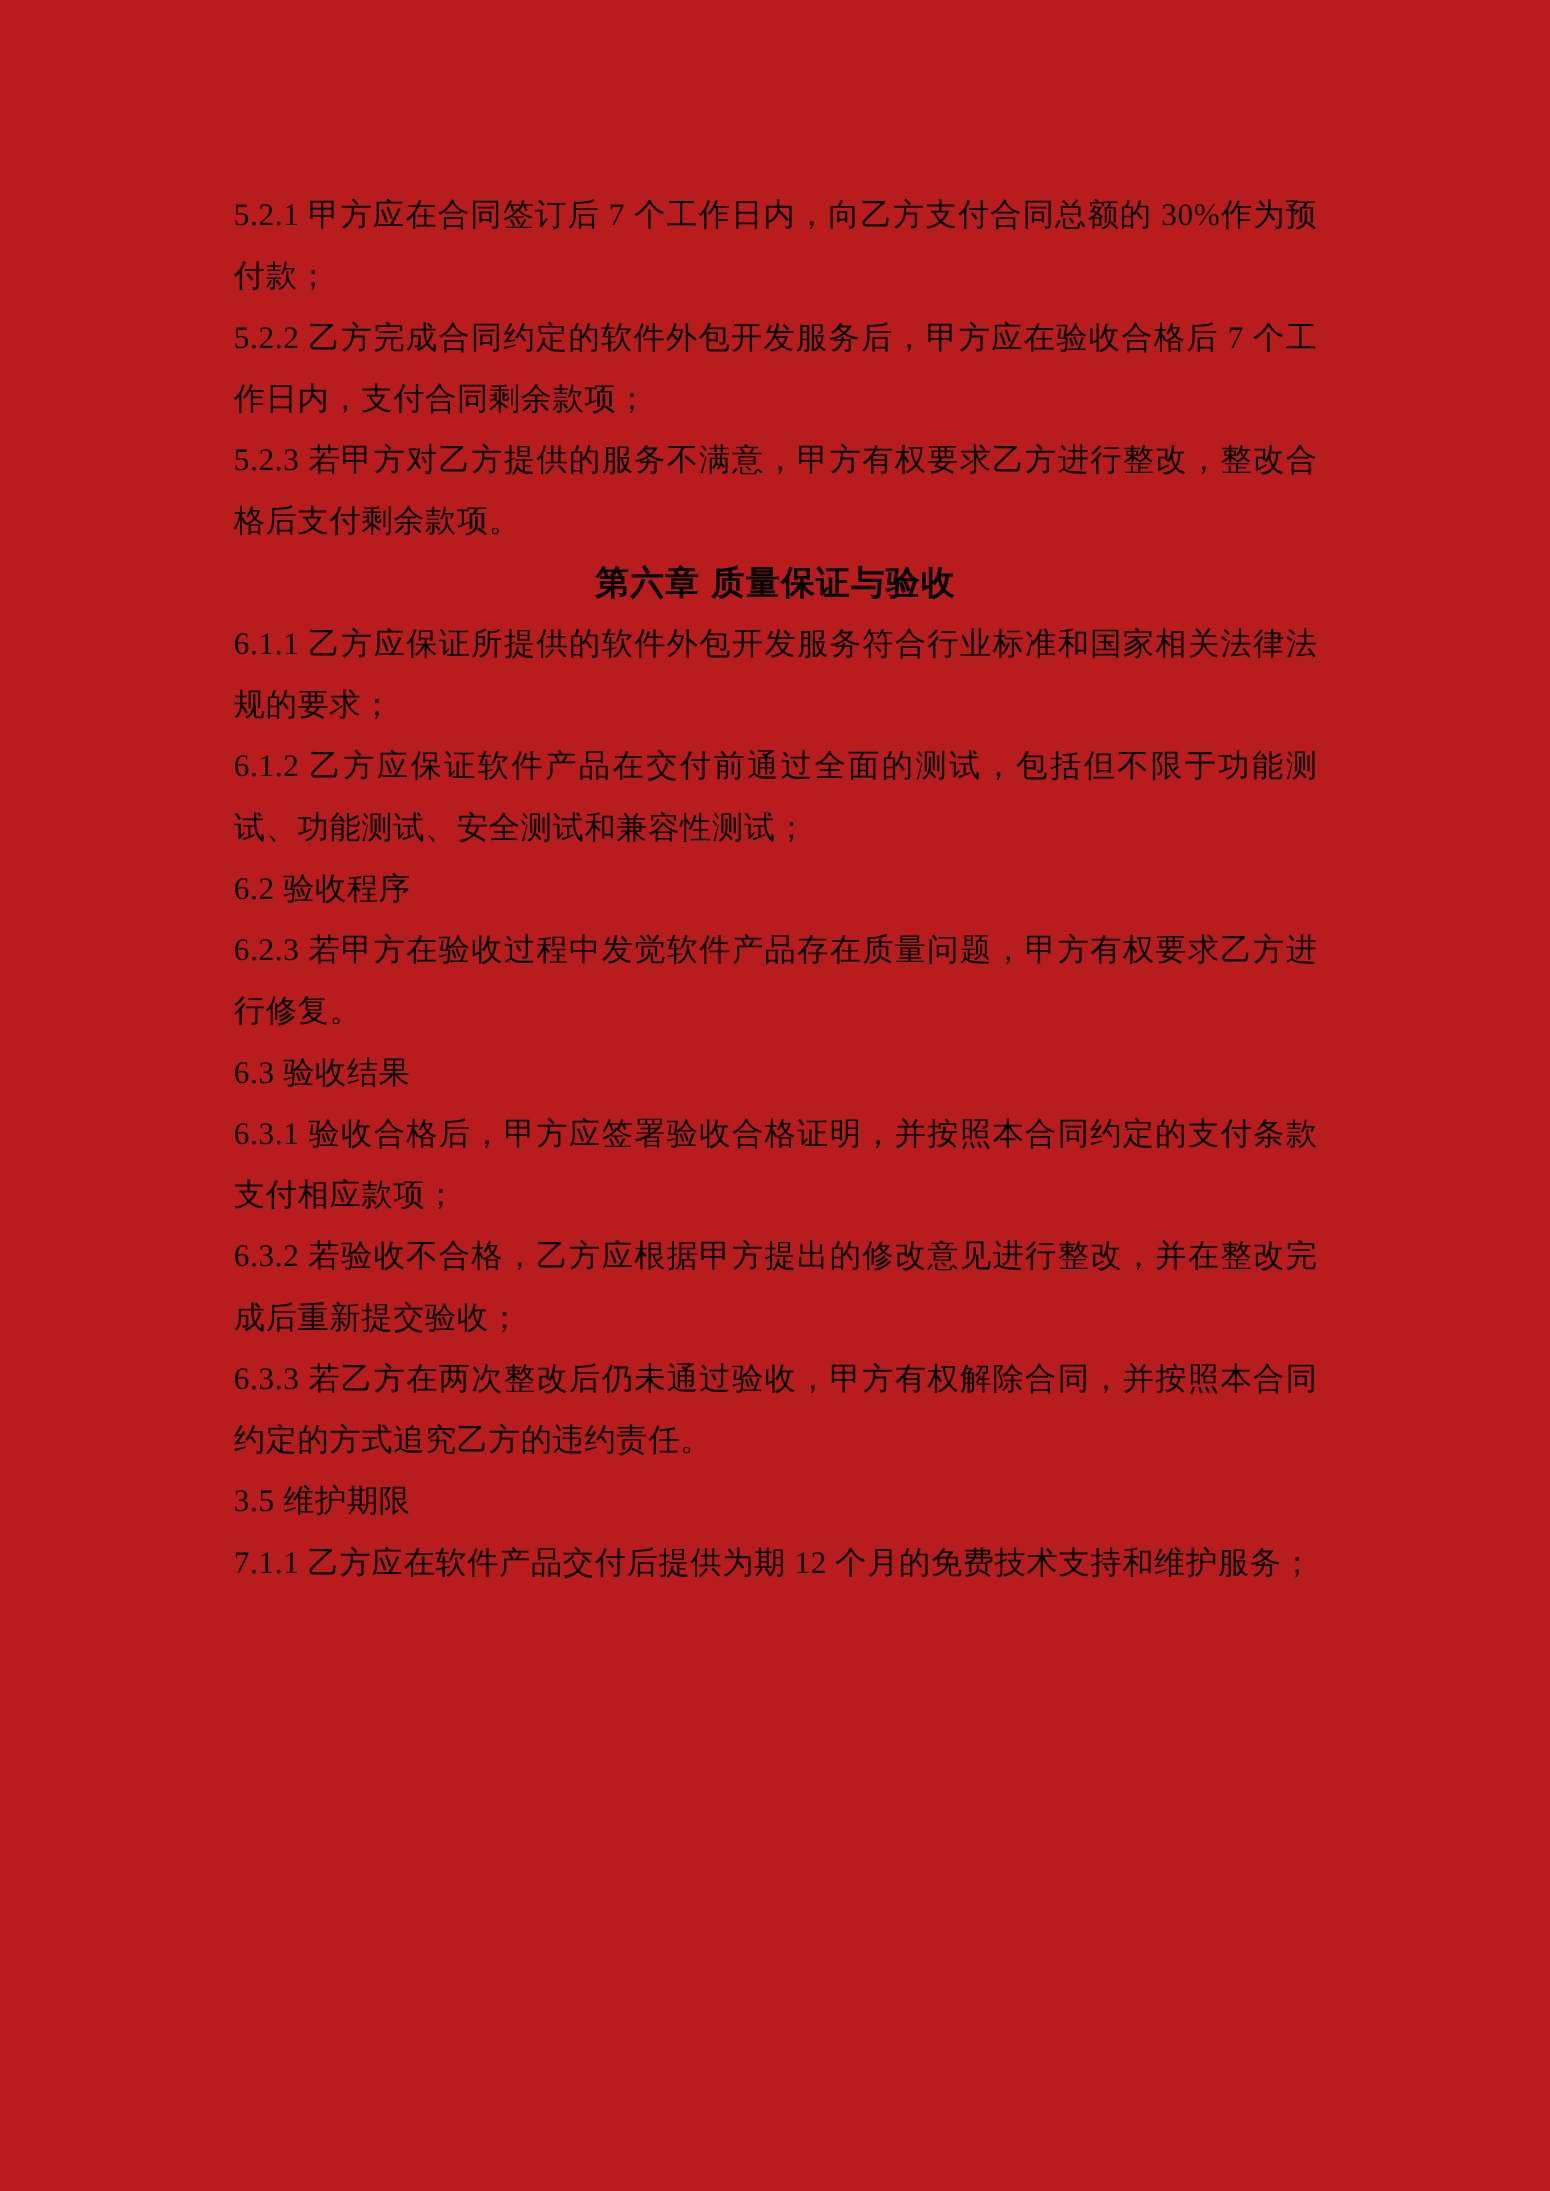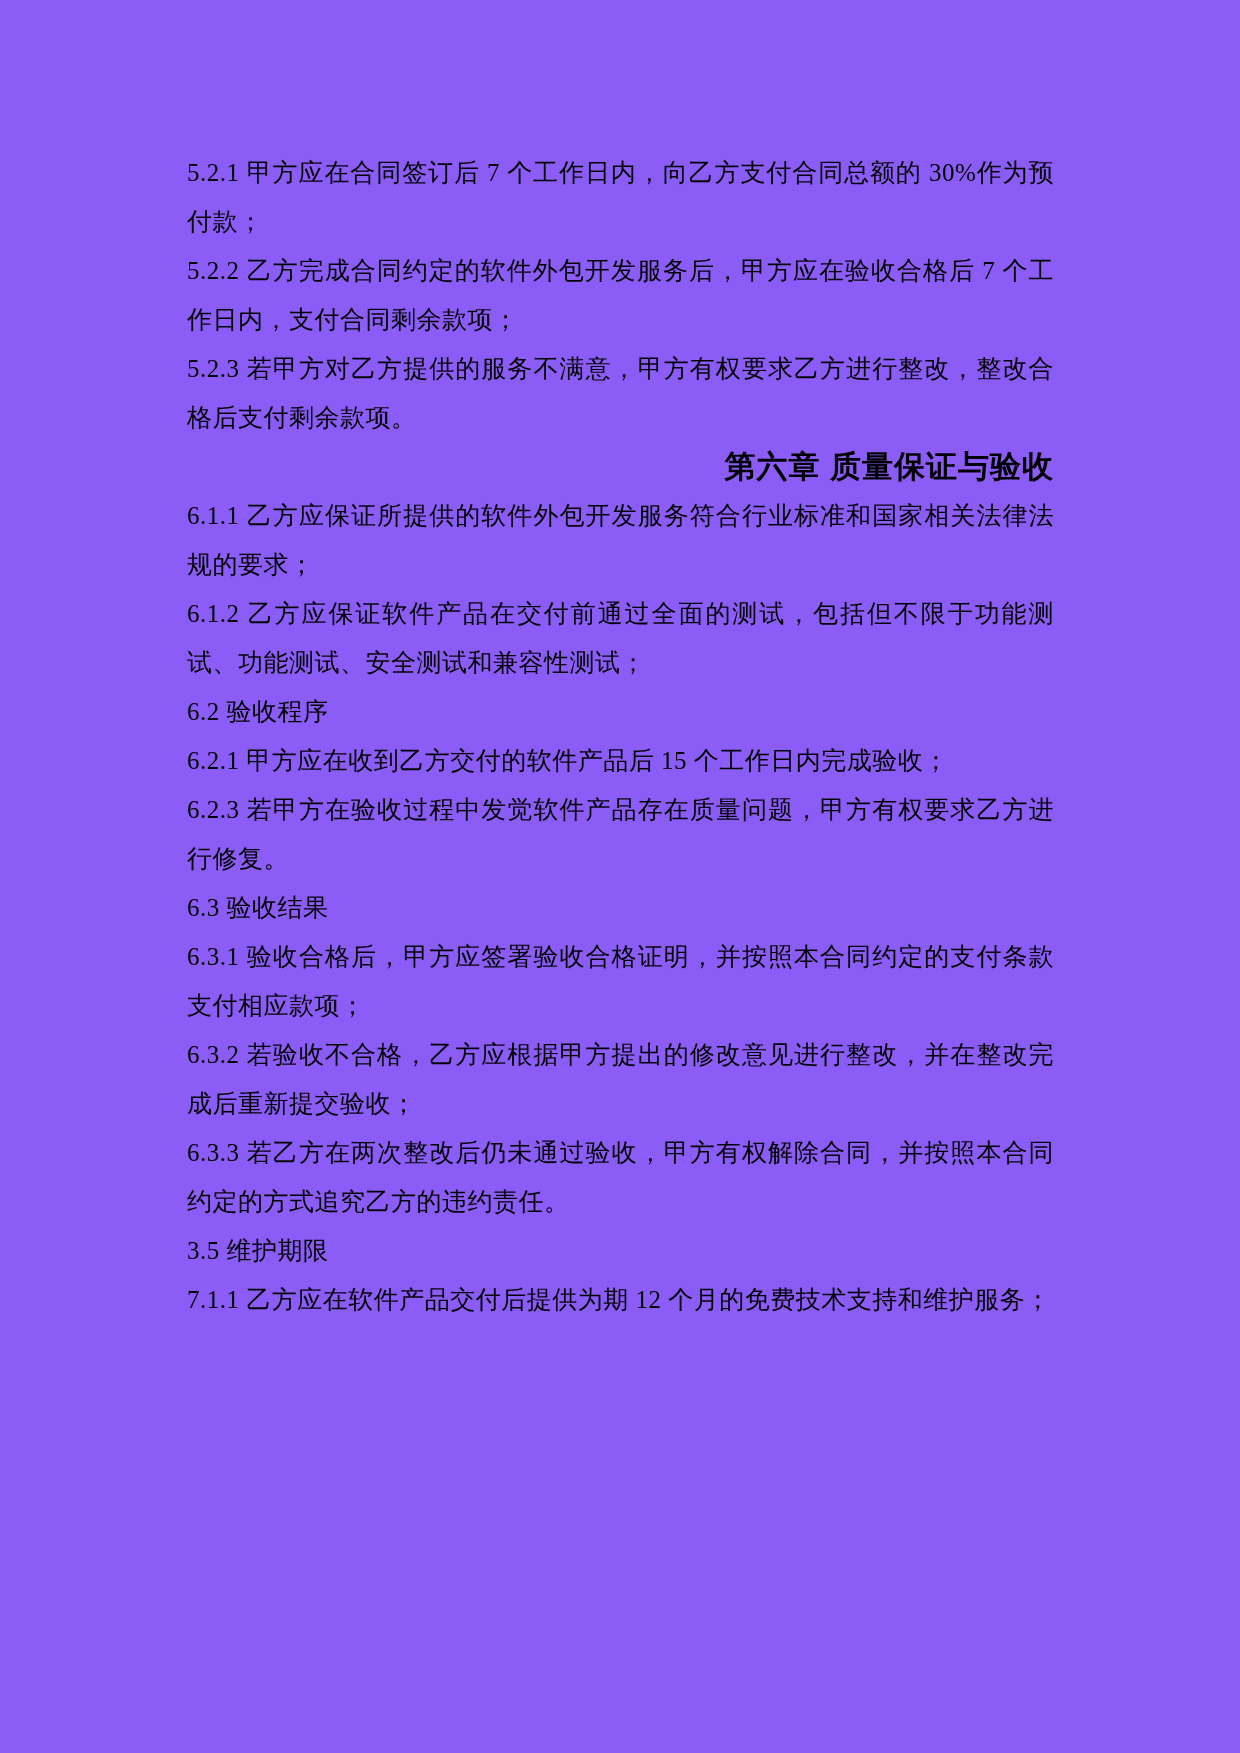--- a/index.html
+++ b/index.html
@@ -4,21 +4,21 @@
 <style>
   html, body {
     margin: 0;
     padding: 0;
     background: #ffffff;
   }
   .page {
     position: relative;
     width: 1240px;
     height: 1753px;
-    background: #8b5cf6;
+    background: #b91c1c;
     overflow: hidden;
     box-sizing: border-box;
     padding: 148px 186px 0 187px;
   }
   .text-block {
     color: #000000;
     font-family: "Liberation Serif", "DejaVu Serif", serif;
     font-size: 25px;
     line-height: 49px;
     letter-spacing: 0.5px;
@@ -26,38 +26,37 @@
     text-justify: inter-ideograph;
     overflow-wrap: break-word;
   }
   .text-block p {
     margin: 0;
     padding: 0;
   }
   .text-block p.chapter-heading {
     font-family: "Liberation Sans", "DejaVu Sans", sans-serif;
     font-weight: bold;
-    font-size: 31px;
+    font-size: 27px;
     letter-spacing: 1px;
-    text-align: right;
+    text-align: center;
   }
 </style>
 </head>
 <body>
 
 <div class="page">
   <div class="text-block" id="content">
       <p class="clause">5.2.1 甲方应在合同签订后 7 个工作日内，向乙方支付合同总额的 30%作为预付款；</p>
       <p class="clause">5.2.2 乙方完成合同约定的软件外包开发服务后，甲方应在验收合格后 7 个工作日内，支付合同剩余款项；</p>
       <p class="clause">5.2.3 若甲方对乙方提供的服务不满意，甲方有权要求乙方进行整改，整改合格后支付剩余款项。</p>
       <p class="chapter-heading">第六章 质量保证与验收</p>
       <p class="clause">6.1.1 乙方应保证所提供的软件外包开发服务符合行业标准和国家相关法律法规的要求；</p>
       <p class="clause">6.1.2 乙方应保证软件产品在交付前通过全面的测试，包括但不限于功能测试、功能测试、安全测试和兼容性测试；</p>
       <p class="clause">6.2 验收程序</p>
-      <p class="clause">6.2.1 甲方应在收到乙方交付的软件产品后 15 个工作日内完成验收；</p>
       <p class="clause">6.2.3 若甲方在验收过程中发觉软件产品存在质量问题，甲方有权要求乙方进行修复。</p>
       <p class="clause">6.3 验收结果</p>
       <p class="clause">6.3.1 验收合格后，甲方应签署验收合格证明，并按照本合同约定的支付条款支付相应款项；</p>
       <p class="clause">6.3.2 若验收不合格，乙方应根据甲方提出的修改意见进行整改，并在整改完成后重新提交验收；</p>
       <p class="clause">6.3.3 若乙方在两次整改后仍未通过验收，甲方有权解除合同，并按照本合同约定的方式追究乙方的违约责任。</p>
       <p class="clause">3.5 维护期限</p>
       <p class="clause">7.1.1 乙方应在软件产品交付后提供为期 12 个月的免费技术支持和维护服务；</p>
     </div>
 </div>
 

